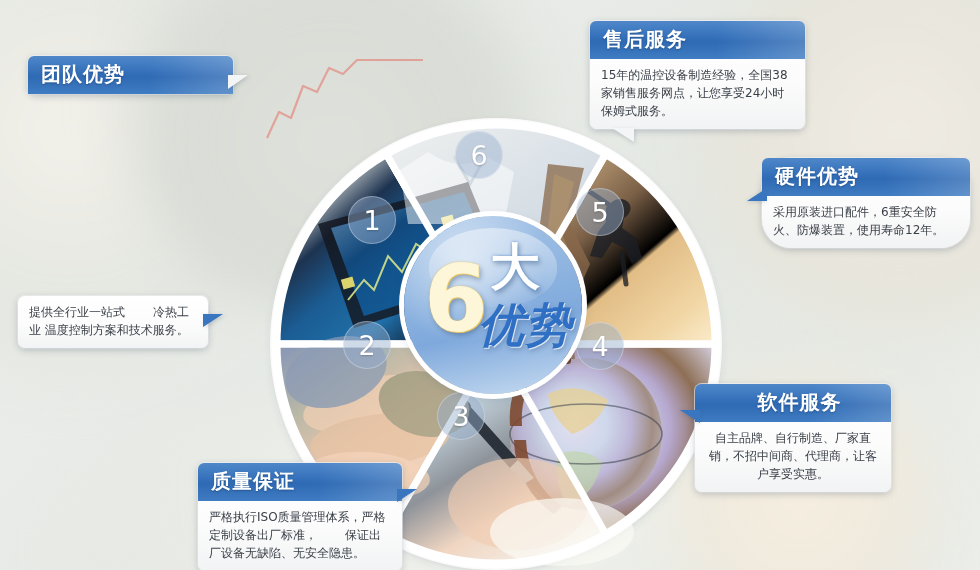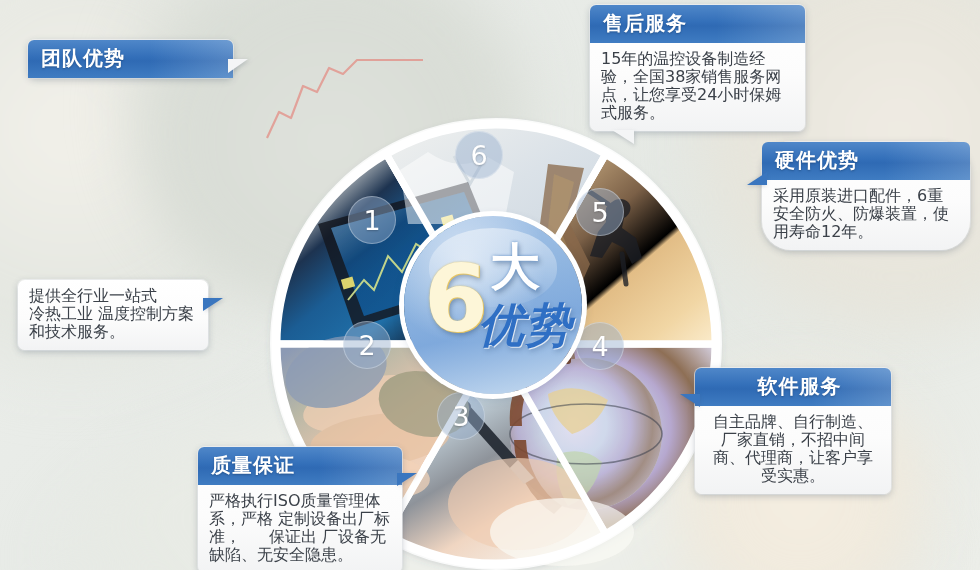--- a/index.html
+++ b/index.html
@@ -88,36 +88,37 @@
     font-family: "DejaVu Serif", "Liberation Serif", serif;
     text-align: center;
   }
 
   
   .card {
     position: absolute;
     background: linear-gradient(180deg, #ffffff 0%, #fcfcfc 55%, #f2f3f4 100%);
     border-radius: 7px;
     box-shadow: 0 2px 7px rgba(60,75,95,.30), 0 0 0 1px rgba(255,255,255,.65);
+    margin-top: 16px;
   }
   .card-head {
     border-radius: 6px 6px 0 0;
     background: linear-gradient(180deg, #4f87c9 0%, #336fb9 45%, #2f6ab4 55%, #3f7cc2 100%);
     color: #ffffff;
     font-size: 20px; font-weight: bold; letter-spacing: 1px;
     padding: 5px 0 6px 13px;
     text-shadow: 0 1px 2px rgba(20,50,90,.45);
     position: relative; overflow: hidden;
   }
   .card-head::after {
     content: ""; position: absolute; right: -10px; top: 0; width: 46%; height: 100%;
     background: linear-gradient(90deg, rgba(255,255,255,0) 0%, rgba(255,255,255,.20) 100%);
   }
   .card-body {
-    font-size: 16px; line-height: 18px; color: #3b4149;
+    font-size: 12px; line-height: 18px; color: #3b4149;
     padding: 7px 11px 9px 11px;
     font-family: "DejaVu Sans", "Liberation Sans", sans-serif;
   }
   .tail { position: absolute; width: 0; height: 0; }
 
   
   #card-team     { left: 28px;  top: 40px;  width: 205px; }
   #card-team .tail {
     right: -15px; bottom: 5px;
     border-left: 20px solid #f4f5f6; border-bottom: 14px solid transparent;

